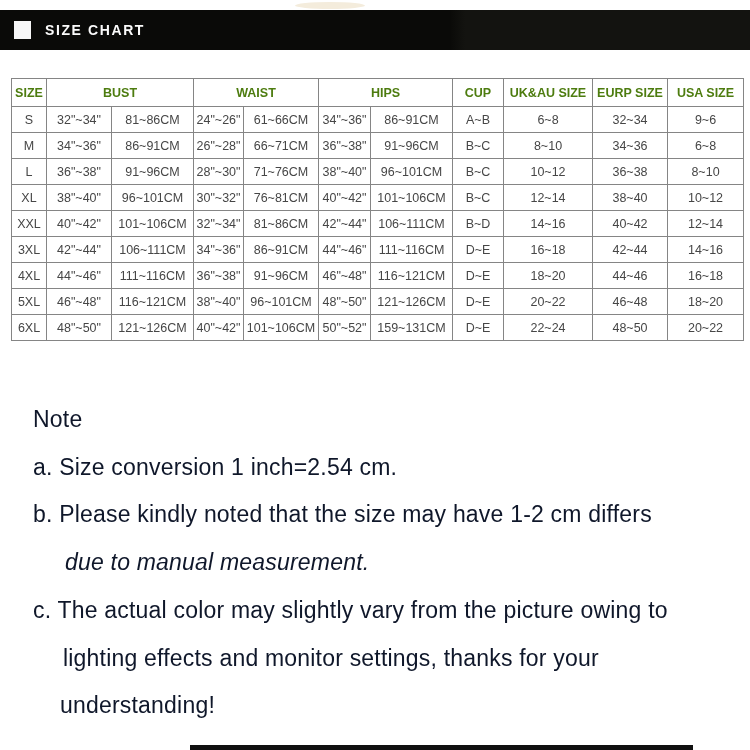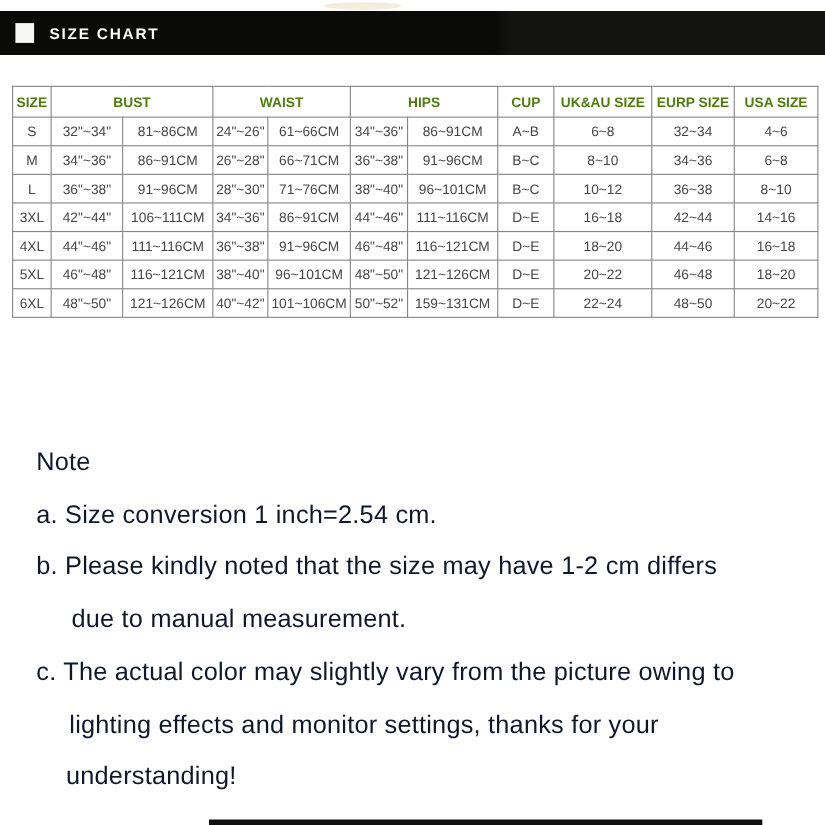--- a/index.html
+++ b/index.html
@@ -79,21 +79,21 @@
     position: absolute;
     left: 33px;
     top: 396px;
     width: 700px;
     font-size: 23px;
     color: #0f172a;
     line-height: 47.7px;
     letter-spacing: 0.2px;
   }
   .note-line { white-space: nowrap; }
-  .indent-a { padding-left: 32px; }
+  .indent-a { padding-left: 32px; font-style: italic; }
   .indent-b { padding-left: 30px; }
   .indent-c { padding-left: 27px; }
 
   
   .top-smudge {
     position: absolute;
     left: 295px;
     top: 2px;
     width: 70px;
     height: 7px;
@@ -152,21 +152,21 @@
           <td>S</td>
           <td>32"~34"</td>
           <td>81~86CM</td>
           <td>24"~26"</td>
           <td>61~66CM</td>
           <td>34"~36"</td>
           <td>86~91CM</td>
           <td>A~B</td>
           <td>6~8</td>
           <td>32~34</td>
-          <td>4~6</td>
+          <td>9~6</td>
         </tr>
         <tr>
           <td>M</td>
           <td>34"~36"</td>
           <td>86~91CM</td>
           <td>26"~28"</td>
           <td>66~71CM</td>
           <td>36"~38"</td>
           <td>91~96CM</td>
           <td>B~C</td>
@@ -181,20 +181,46 @@
           <td>28"~30"</td>
           <td>71~76CM</td>
           <td>38"~40"</td>
           <td>96~101CM</td>
           <td>B~C</td>
           <td>10~12</td>
           <td>36~38</td>
           <td>8~10</td>
         </tr>
         <tr>
+          <td>XL</td>
+          <td>38"~40"</td>
+          <td>96~101CM</td>
+          <td>30"~32"</td>
+          <td>76~81CM</td>
+          <td>40"~42"</td>
+          <td>101~106CM</td>
+          <td>B~C</td>
+          <td>12~14</td>
+          <td>38~40</td>
+          <td>10~12</td>
+        </tr>
+        <tr>
+          <td>XXL</td>
+          <td>40"~42"</td>
+          <td>101~106CM</td>
+          <td>32"~34"</td>
+          <td>81~86CM</td>
+          <td>42"~44"</td>
+          <td>106~111CM</td>
+          <td>B~D</td>
+          <td>14~16</td>
+          <td>40~42</td>
+          <td>12~14</td>
+        </tr>
+        <tr>
           <td>3XL</td>
           <td>42"~44"</td>
           <td>106~111CM</td>
           <td>34"~36"</td>
           <td>86~91CM</td>
           <td>44"~46"</td>
           <td>111~116CM</td>
           <td>D~E</td>
           <td>16~18</td>
           <td>42~44</td>

